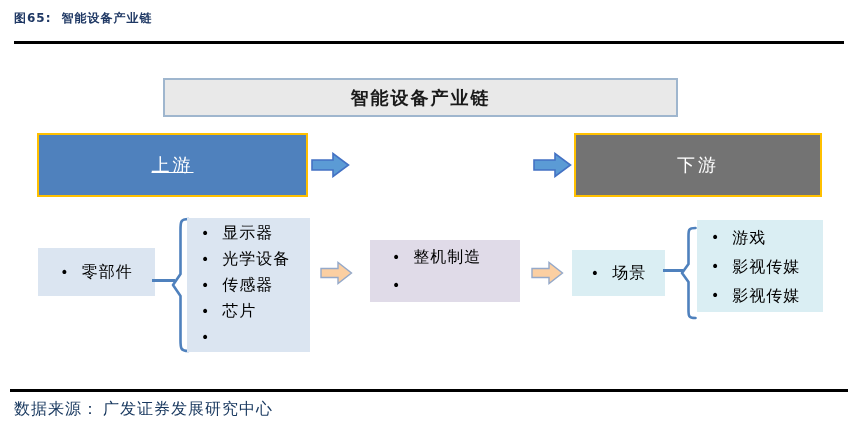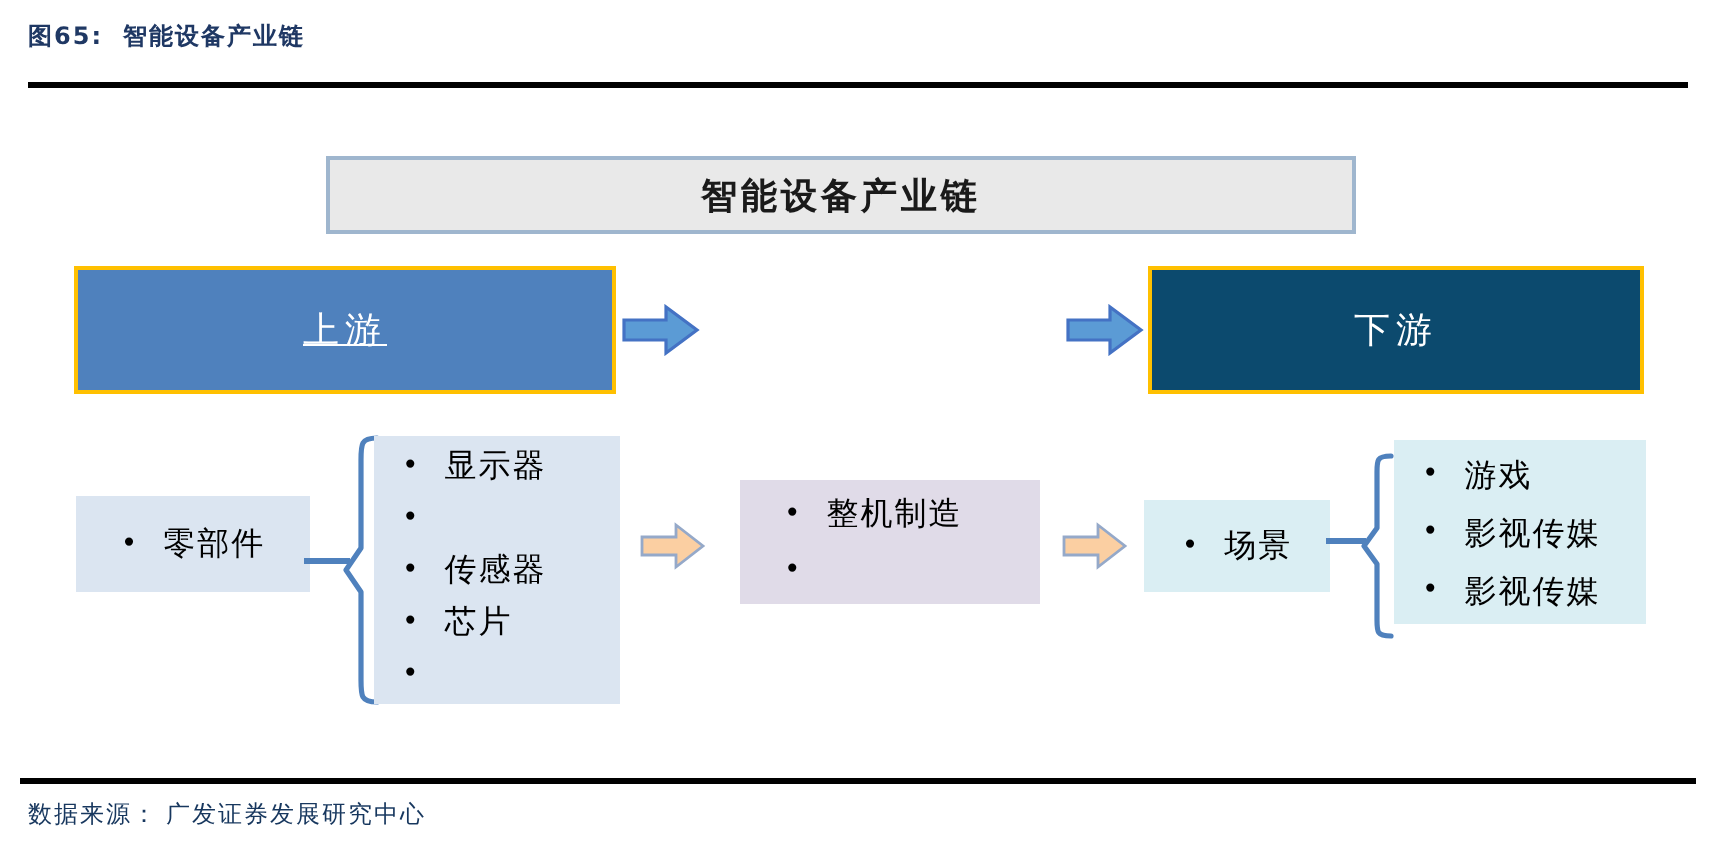--- a/index.html
+++ b/index.html
@@ -13,21 +13,21 @@
   .title-rule{position:absolute;left:14px;top:41px;width:830px;height:3px;background:#000;}
   
   .header-box{position:absolute;left:163px;top:78px;width:511px;height:35px;background:#E9E9E9;
     border:2px solid #9FB6CE;display:flex;align-items:center;justify-content:center;
     font-size:18px;font-weight:bold;color:#1a1a1a;letter-spacing:2px;}
   
   .stage{position:absolute;top:133px;height:60px;border:2px solid #FFC000;display:flex;
     align-items:center;justify-content:center;color:#fff;font-size:18px;letter-spacing:3px;}
   .stage-up{left:37px;width:267px;background:#4F81BD;text-decoration:underline;}
   .stage-mid{left:352px;width:174px;background:#8064A2;}
-  .stage-down{left:574px;width:244px;background:#0c4a6e;}
+  .stage-down{left:574px;width:244px;background:#737373;}
   .flow-arrow{position:absolute;top:152px;}
   .flow-arrow-1{left:311px;}
   .flow-arrow-2{left:533px;}
   
   .node-box{position:absolute;display:flex;align-items:center;justify-content:center;
     font-size:16px;color:#000;letter-spacing:1px;}
   .node-components{left:38px;top:248px;width:117px;height:48px;background:#DBE5F1;}
   .node-scene{left:572px;top:250px;width:93px;height:46px;background:#DAEEF3;}
   .blt{margin-right:12px;font-size:14px;}
   .conn{position:absolute;height:3px;background:#4F81BD;}
@@ -44,21 +44,21 @@
   .list-2{left:697px;top:220px;width:126px;height:92px;background:#DAEEF3;}
   .list-2 li{line-height:29px;}
   .mid-box{left:370px;top:240px;width:150px;height:62px;background:#E0DBE8;}
   .mid-box ul{padding-left:22px;}
   .mid-box li{line-height:28px;}
   .small-arrow{position:absolute;top:261px;}
   .small-arrow-1{left:320px;}
   .small-arrow-2{left:531px;}
   
   .bottom-rule{position:absolute;left:10px;top:389px;width:838px;height:3px;background:#000;}
-  .source{position:absolute;left:14px;top:399px;font-size:12px;color:#17375E;letter-spacing:1px;}
+  .source{position:absolute;left:14px;top:399px;font-size:16px;color:#17375E;letter-spacing:1px;}
   .source .lbl{margin-right:4px;}
 </style>
 </head>
 <body>
 
 <div class="canvas">
 
   <div class="fig-title">
     <span class="lbl">图65:</span><span>智能设备产业链</span>
   </div>
@@ -96,20 +96,21 @@
       </svg>
   </span>
   <div class="list-box list-1">
     <ul>
       <li>
           <span class="blt">•</span>
           <span>显示器</span>
         </li>
       <li>
           <span class="blt">•</span>
+          <span>光学设备</span>
         </li>
       <li>
           <span class="blt">•</span>
           <span>传感器</span>
         </li>
       <li>
           <span class="blt">•</span>
           <span>芯片</span>
         </li>
       <li>

